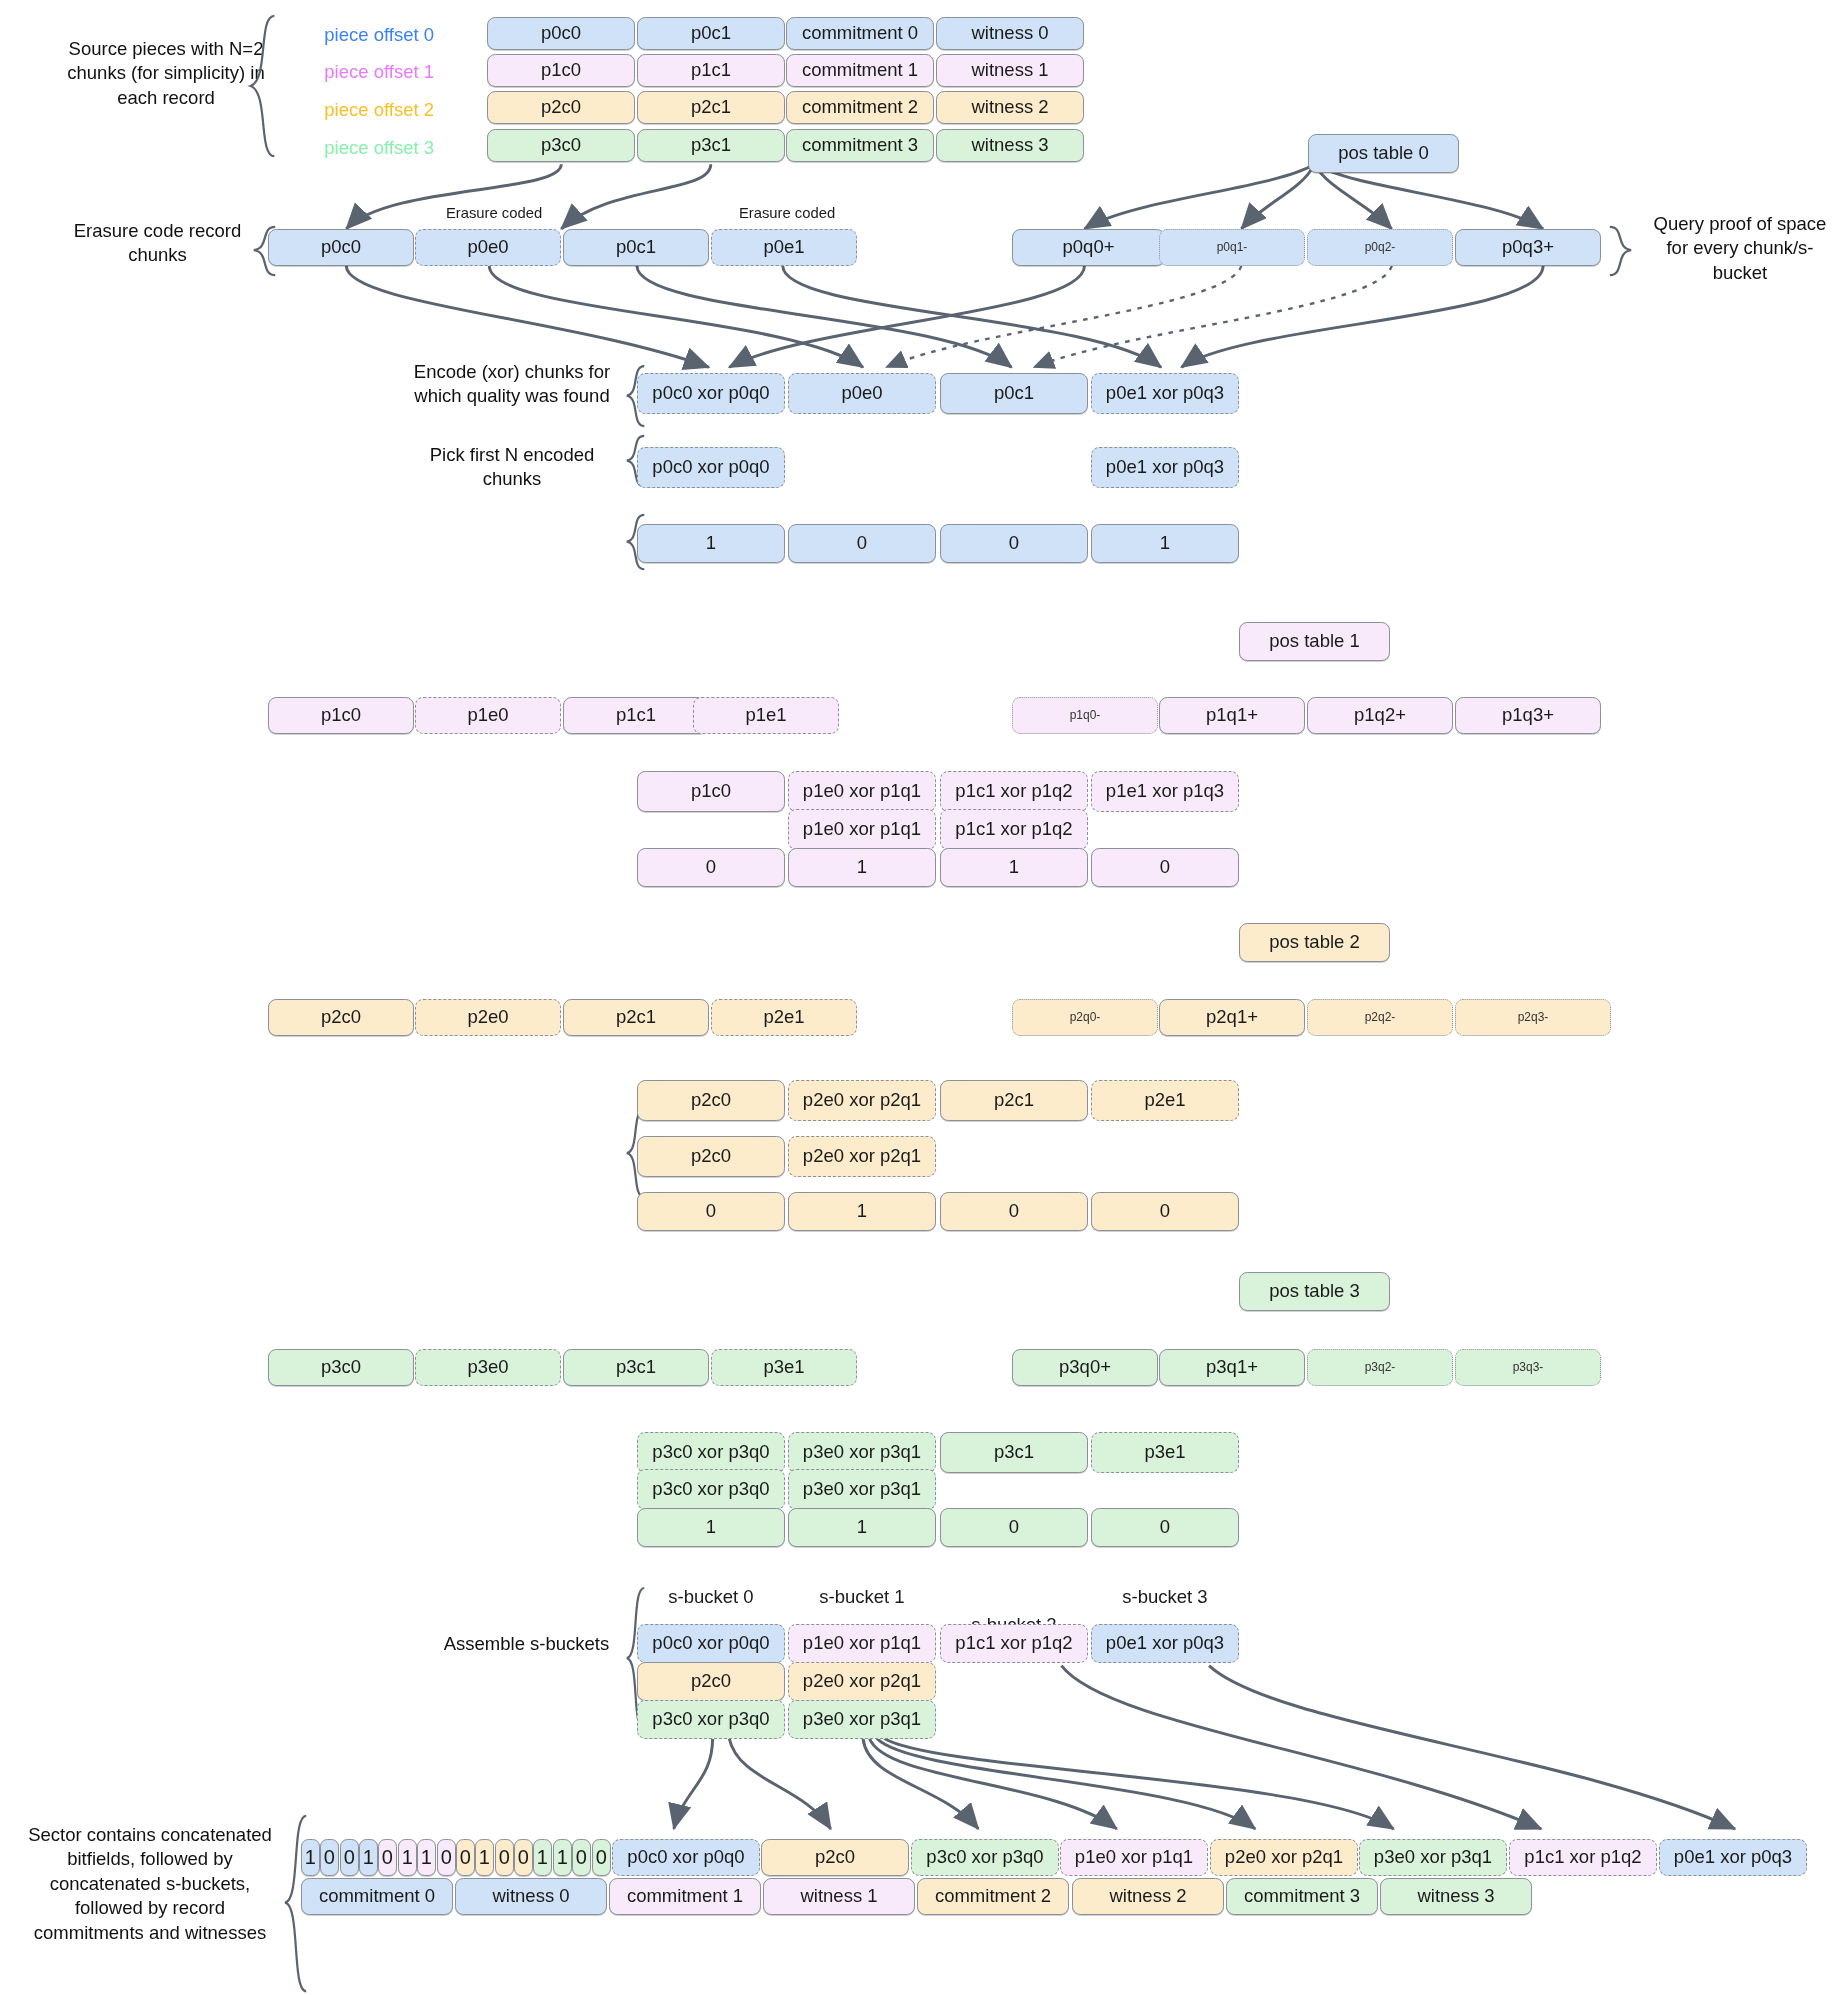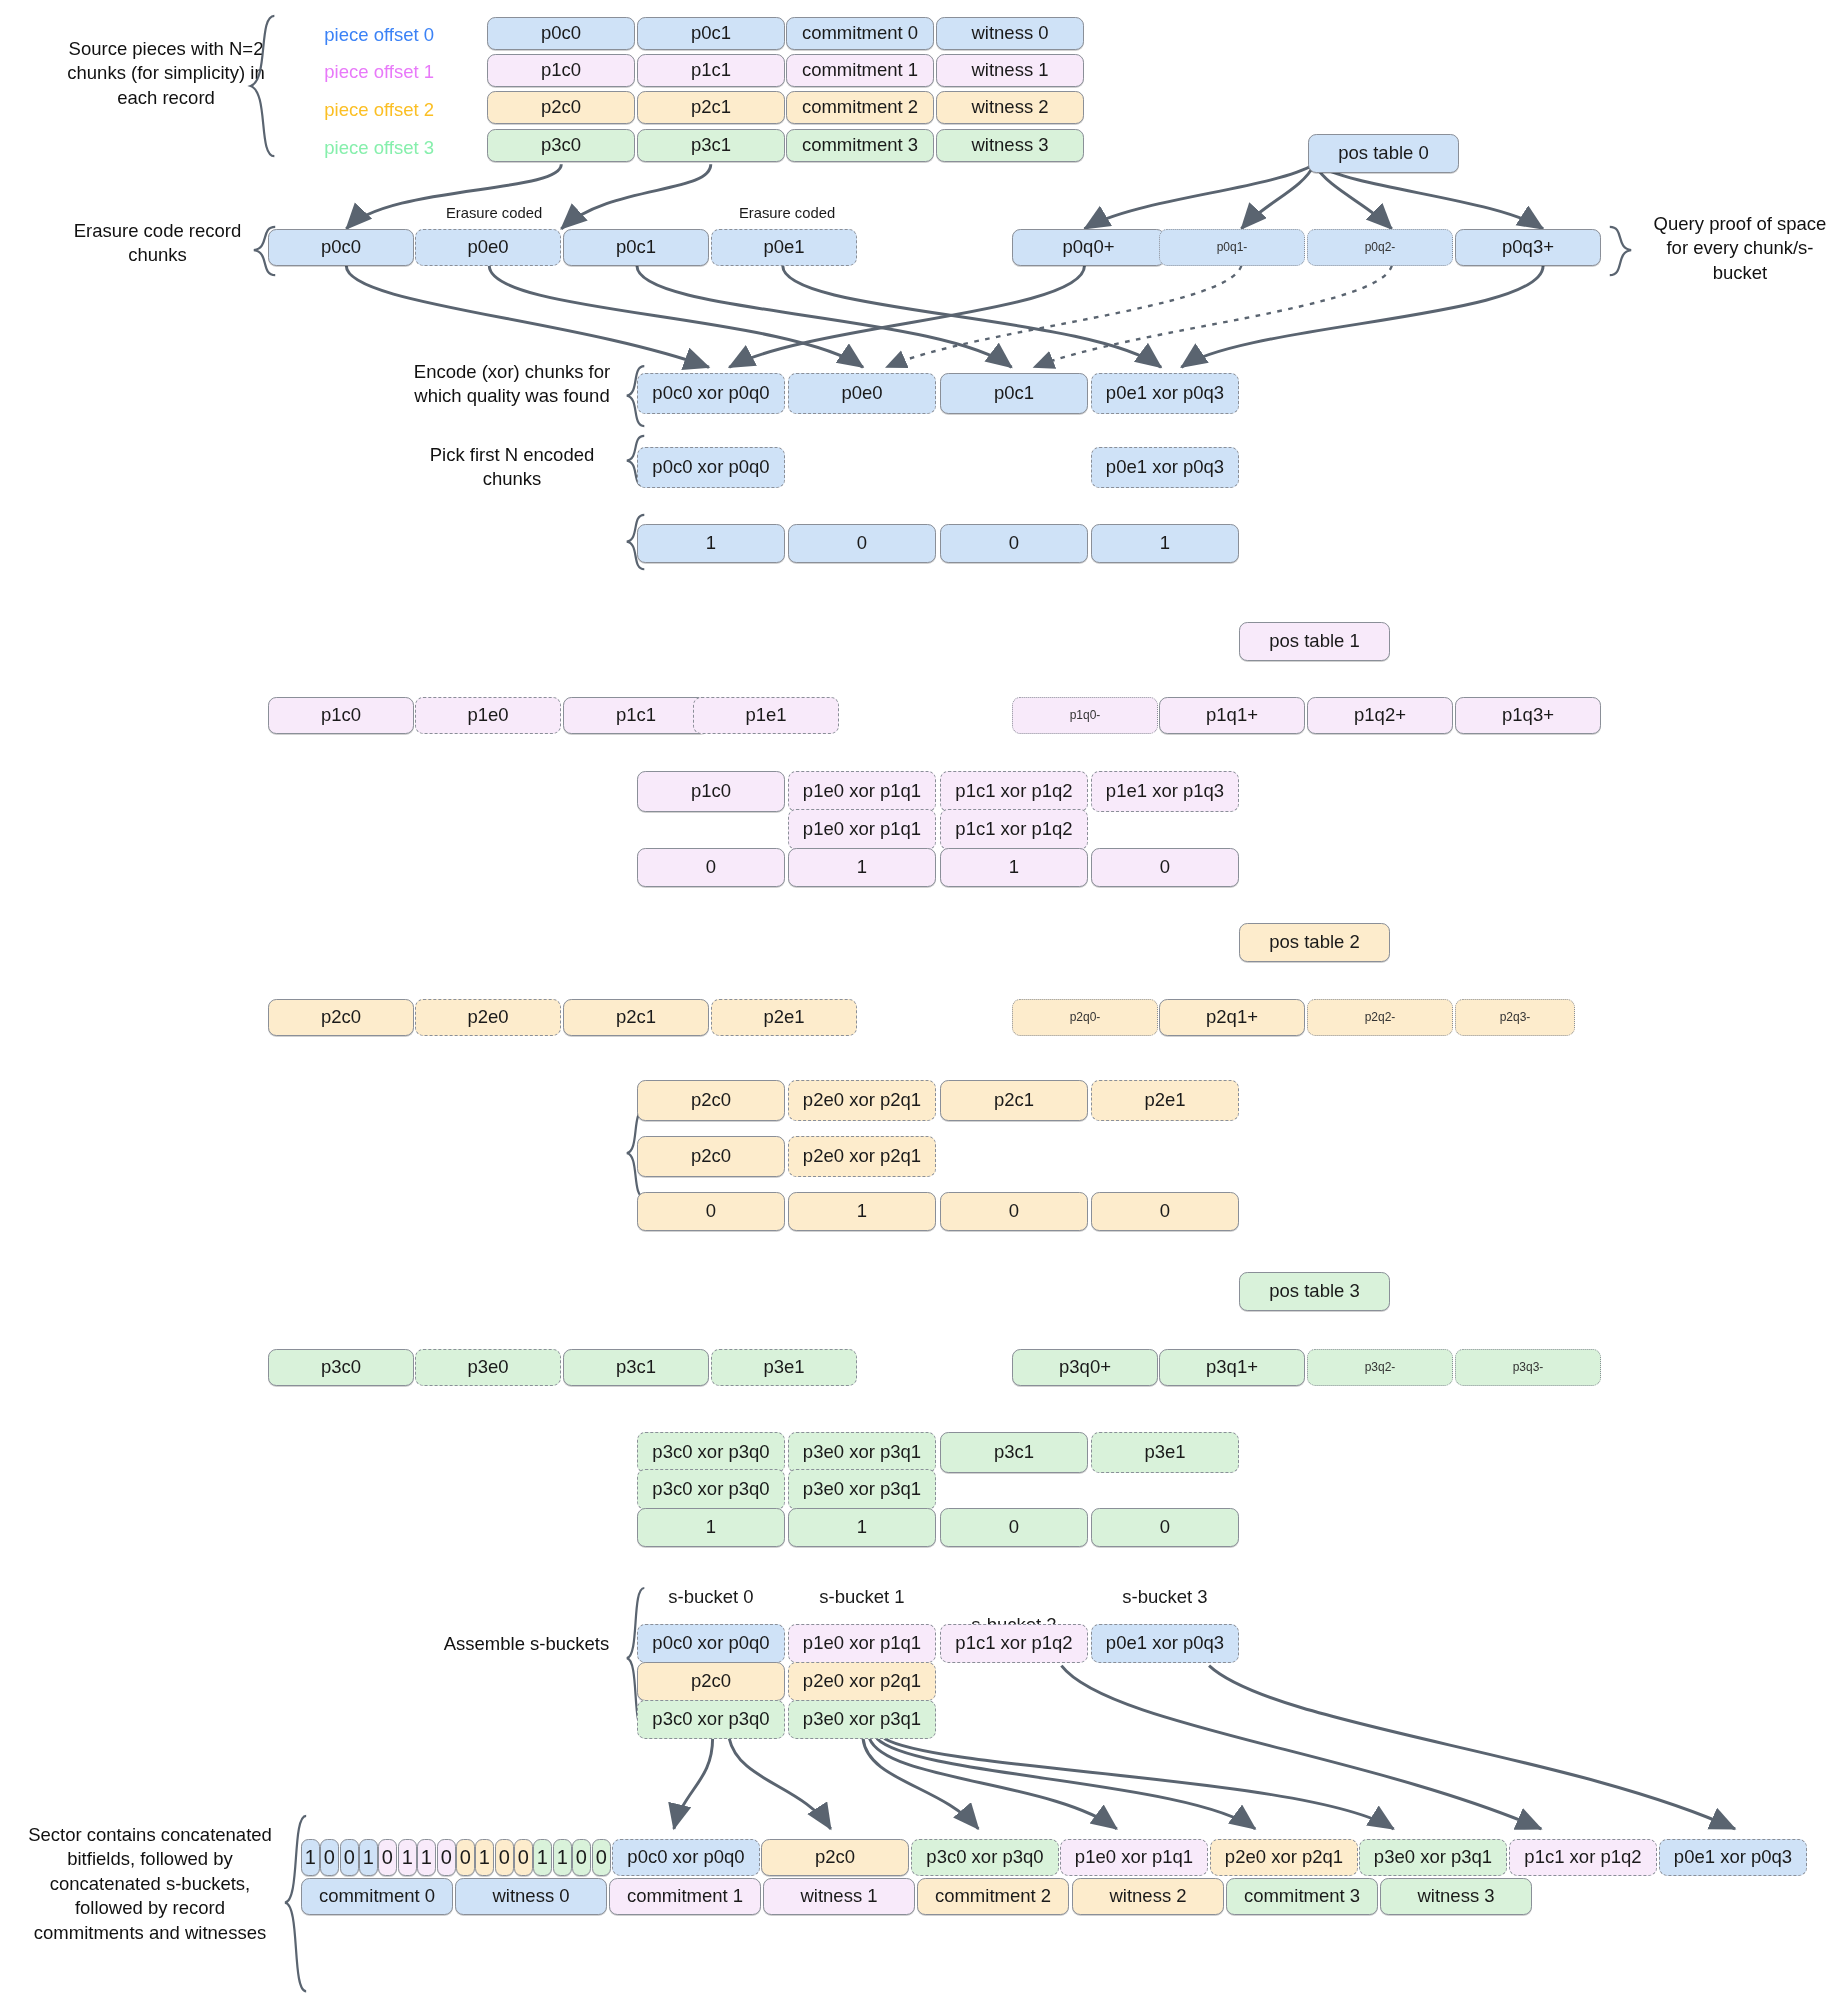--- a/index.html
+++ b/index.html
@@ -230,21 +230,21 @@
   <div class="box orange" style="left:1239px; top:923px; width:151px; height:39px;">pos table 2</div>
 
   <div class="box orange" style="left:268px; top:999px; width:146px; height:37px;">p2c0</div>
   <div class="box orange dashed" style="left:415px; top:999px; width:146px; height:37px;">p2e0</div>
   <div class="box orange" style="left:563px; top:999px; width:146px; height:37px;">p2c1</div>
   <div class="box orange dashed" style="left:711px; top:999px; width:146px; height:37px;">p2e1</div>
 
   <div class="box orange dotted small" style="left:1012px; top:999px; width:146px; height:37px;">p2q0-</div>
   <div class="box orange" style="left:1159px; top:999px; width:146px; height:37px;">p2q1+</div>
   <div class="box orange dotted small" style="left:1307px; top:999px; width:146px; height:37px;">p2q2-</div>
-  <div class="box orange dotted small" style="left:1455px; top:999px; width:120px; height:37px;text-align:right;">p2q3-</div>
+  <div class="box orange dotted small" style="left:1455px; top:999px; width:156px; height:37px;text-align:right;">p2q3-</div>
 
   <svg style="position:absolute; left:624px; top:1108px;" width="24" height="92" viewBox="0 0 26 100">
     <path d="M22,2 C8,2 17,47 3,49 C17,51 8,97 22,97" fill="none" stroke="#5a6470" stroke-width="2.4"></path>
   </svg>
 
   <div class="box orange" style="left:637px; top:1080px; width:148px; height:41px;">p2c0</div>
   <div class="box orange dashed" style="left:788px; top:1080px; width:148px; height:41px;">p2e0 xor p2q1</div>
   <div class="box orange" style="left:940px;top:1080px; width:148px; height:41px;">p2c1</div>
   <div class="box orange dashed" style="left:1091px;top:1080px; width:148px; height:41px;">p2e1</div>
 

